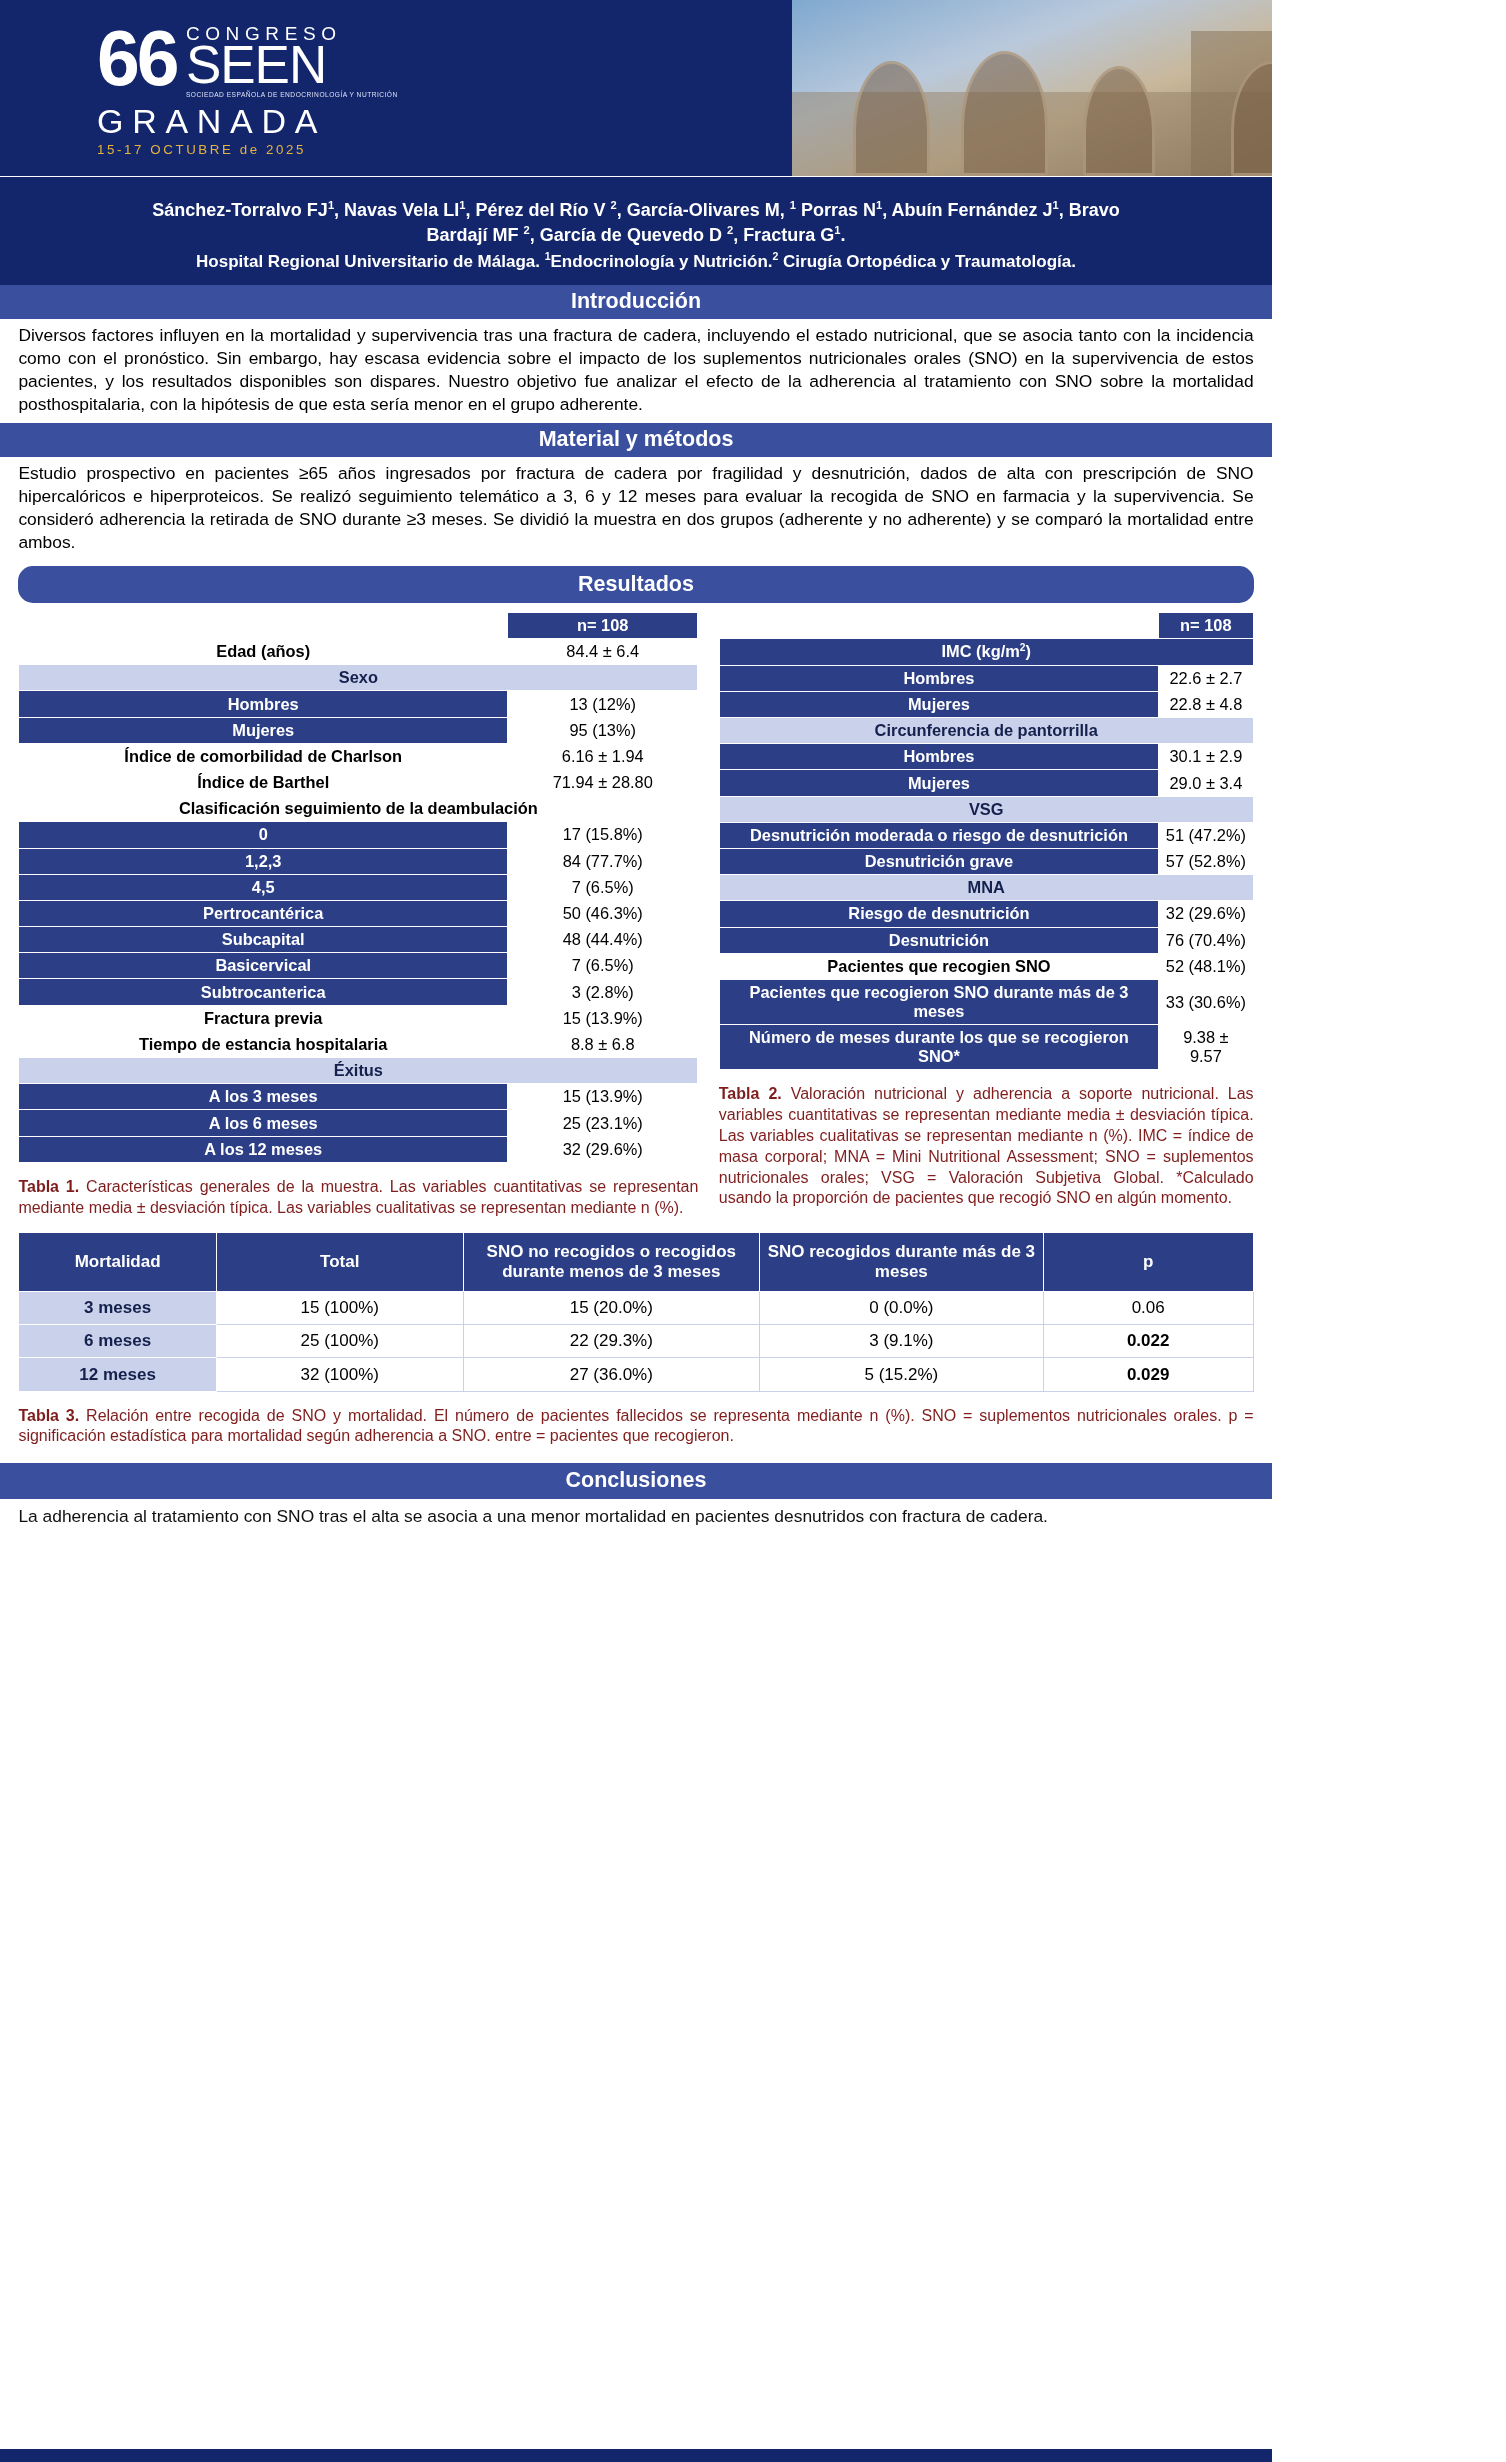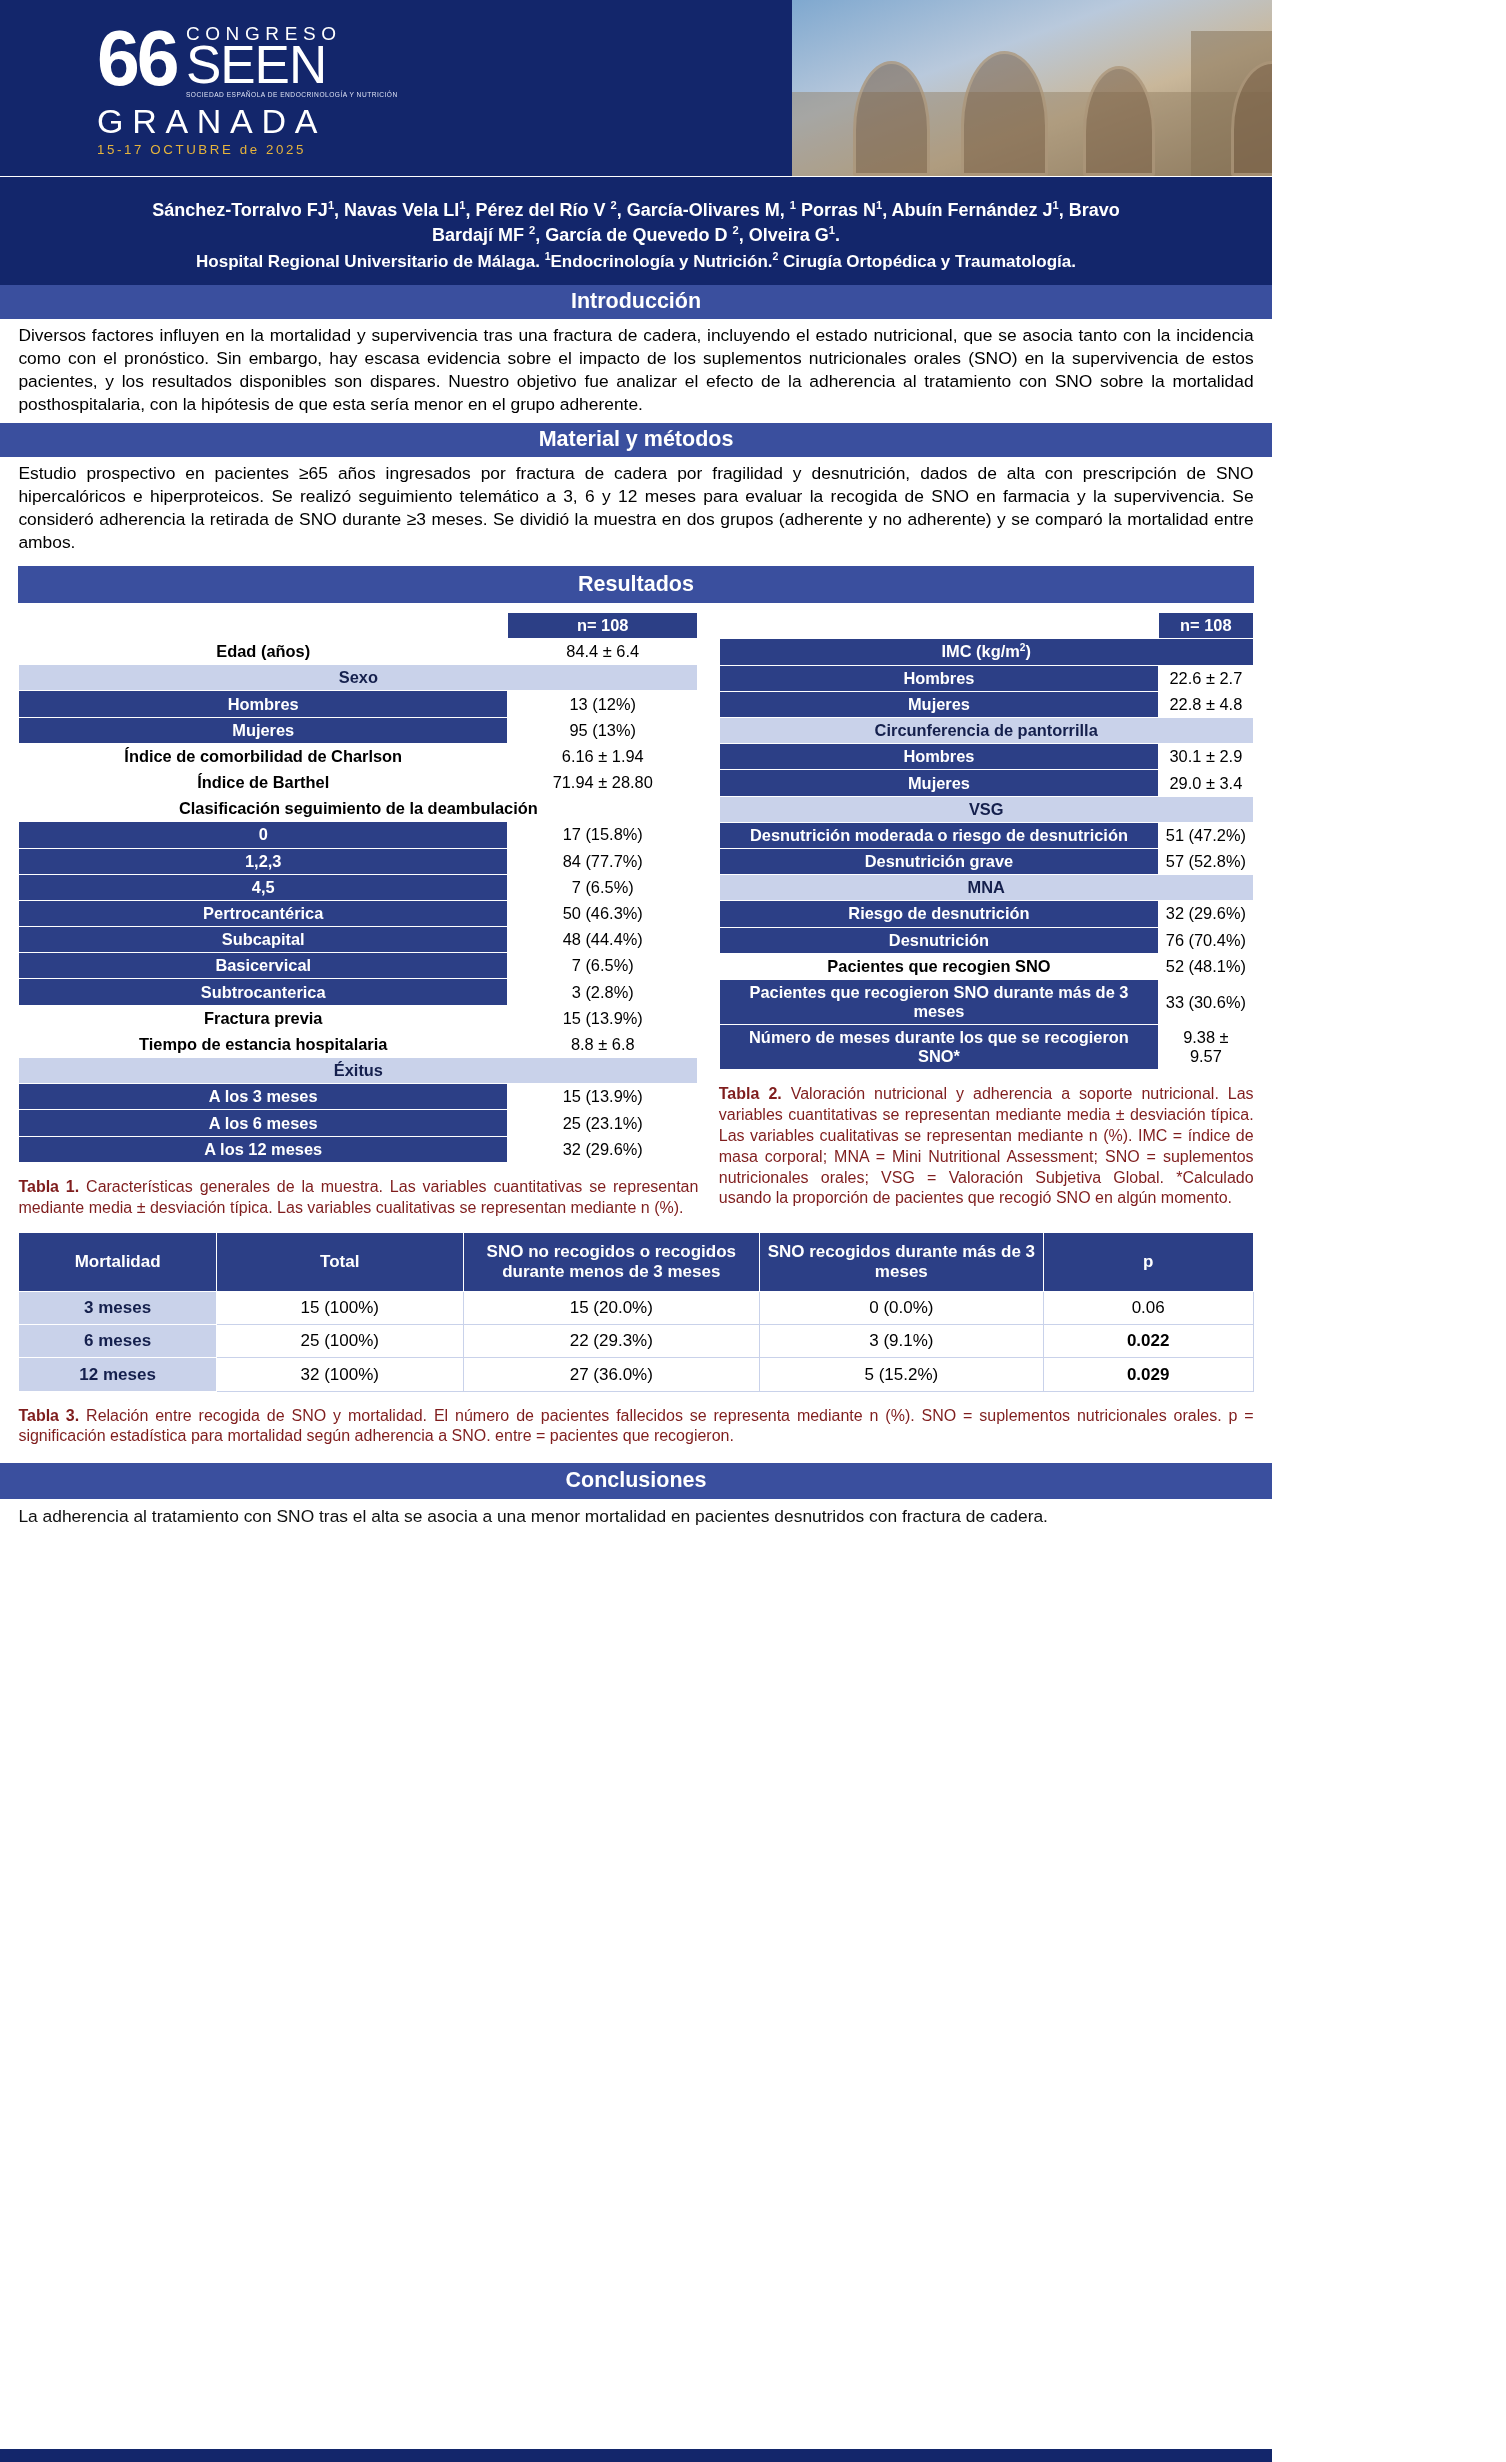--- a/index.html
+++ b/index.html
@@ -153,20 +153,21 @@
     padding: 0 18.4px;
   }
   .results-head {
     background: #3a4f9e;
     color: #fff;
     font-size: 21.5px;
     font-weight: bold;
     text-align: center;
     padding: 5.1px 0 6.1px 0;
     margin: 5.1px 0 9.2px 0;
+    border-radius: 15px;
   }
   .tables-row {
     display: flex;
     gap: 20.4px;
     align-items: flex-start;
   }
   .col-left { width: 680px; }
   .col-right { flex: 1; }
 
   table.t {
@@ -301,21 +302,21 @@
       <div class="arch" style="left:291px;top:66px;width:72px;height:110px;"></div>
       <div class="wall" style="left:399px;top:31px;width:317px;height:146px;background:rgba(130,110,82,0.5);"></div>
       <div class="arch" style="left:439px;top:61px;width:82px;height:115px;"></div>
       <div class="arch" style="left:557px;top:72px;width:66px;height:105px;"></div>
     </div>
   </div>
 
   <div class="title-box">
     <div class="authors">
       <span>Sánchez-Torralvo FJ</span><sup>1</sup><span>, Navas Vela LI</span><sup>1</sup><span>, Pérez del Río V </span><sup>2</sup><span>, García-Olivares M, </span><sup>1</sup><span> Porras N</span><sup>1</sup><span>, Abuín Fernández J</span><sup>1</sup><span>, Bravo</span><br>
-      <span>Bardají MF </span><sup>2</sup><span>, García de Quevedo D </span><sup>2</sup><span>, Olveira G</span><sup>1</sup><span>.</span>
+      <span>Bardají MF </span><sup>2</sup><span>, García de Quevedo D </span><sup>2</sup><span>, Fractura G</span><sup>1</sup><span>.</span>
     </div>
     <div class="affiliation">
       <span>Hospital Regional Universitario de Málaga. </span><sup>1</sup><span>Endocrinología y Nutrición.</span><sup>2</sup><span> Cirugía Ortopédica y Traumatología.</span>
     </div>
   </div>
 
   <div class="section-head">Introducción</div>
   <div class="body-text">Diversos factores influyen en la mortalidad y supervivencia tras una fractura de cadera, incluyendo el estado nutricional, que se asocia tanto con la incidencia como con el pronóstico. Sin embargo, hay escasa evidencia sobre el impacto de los suplementos nutricionales orales (SNO) en la supervivencia de estos pacientes, y los resultados disponibles son dispares. Nuestro objetivo fue analizar el efecto de la adherencia al tratamiento con SNO sobre la mortalidad posthospitalaria, con la hipótesis de que esta sería menor en el grupo adherente.</div>
 
   <div class="section-head">Material y métodos</div>

